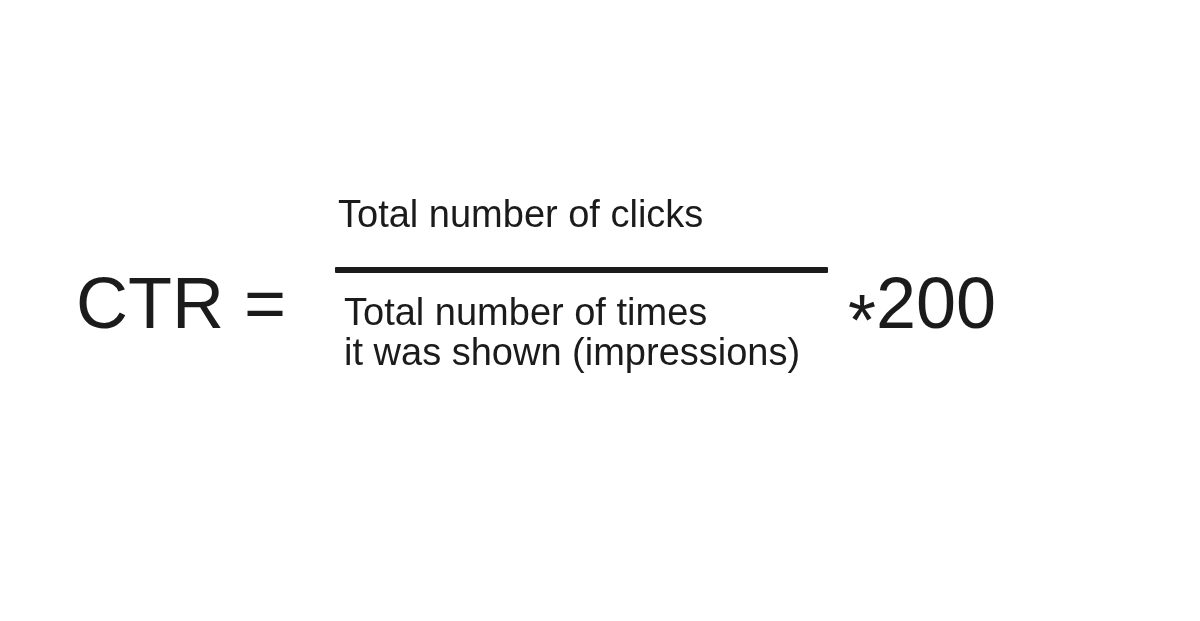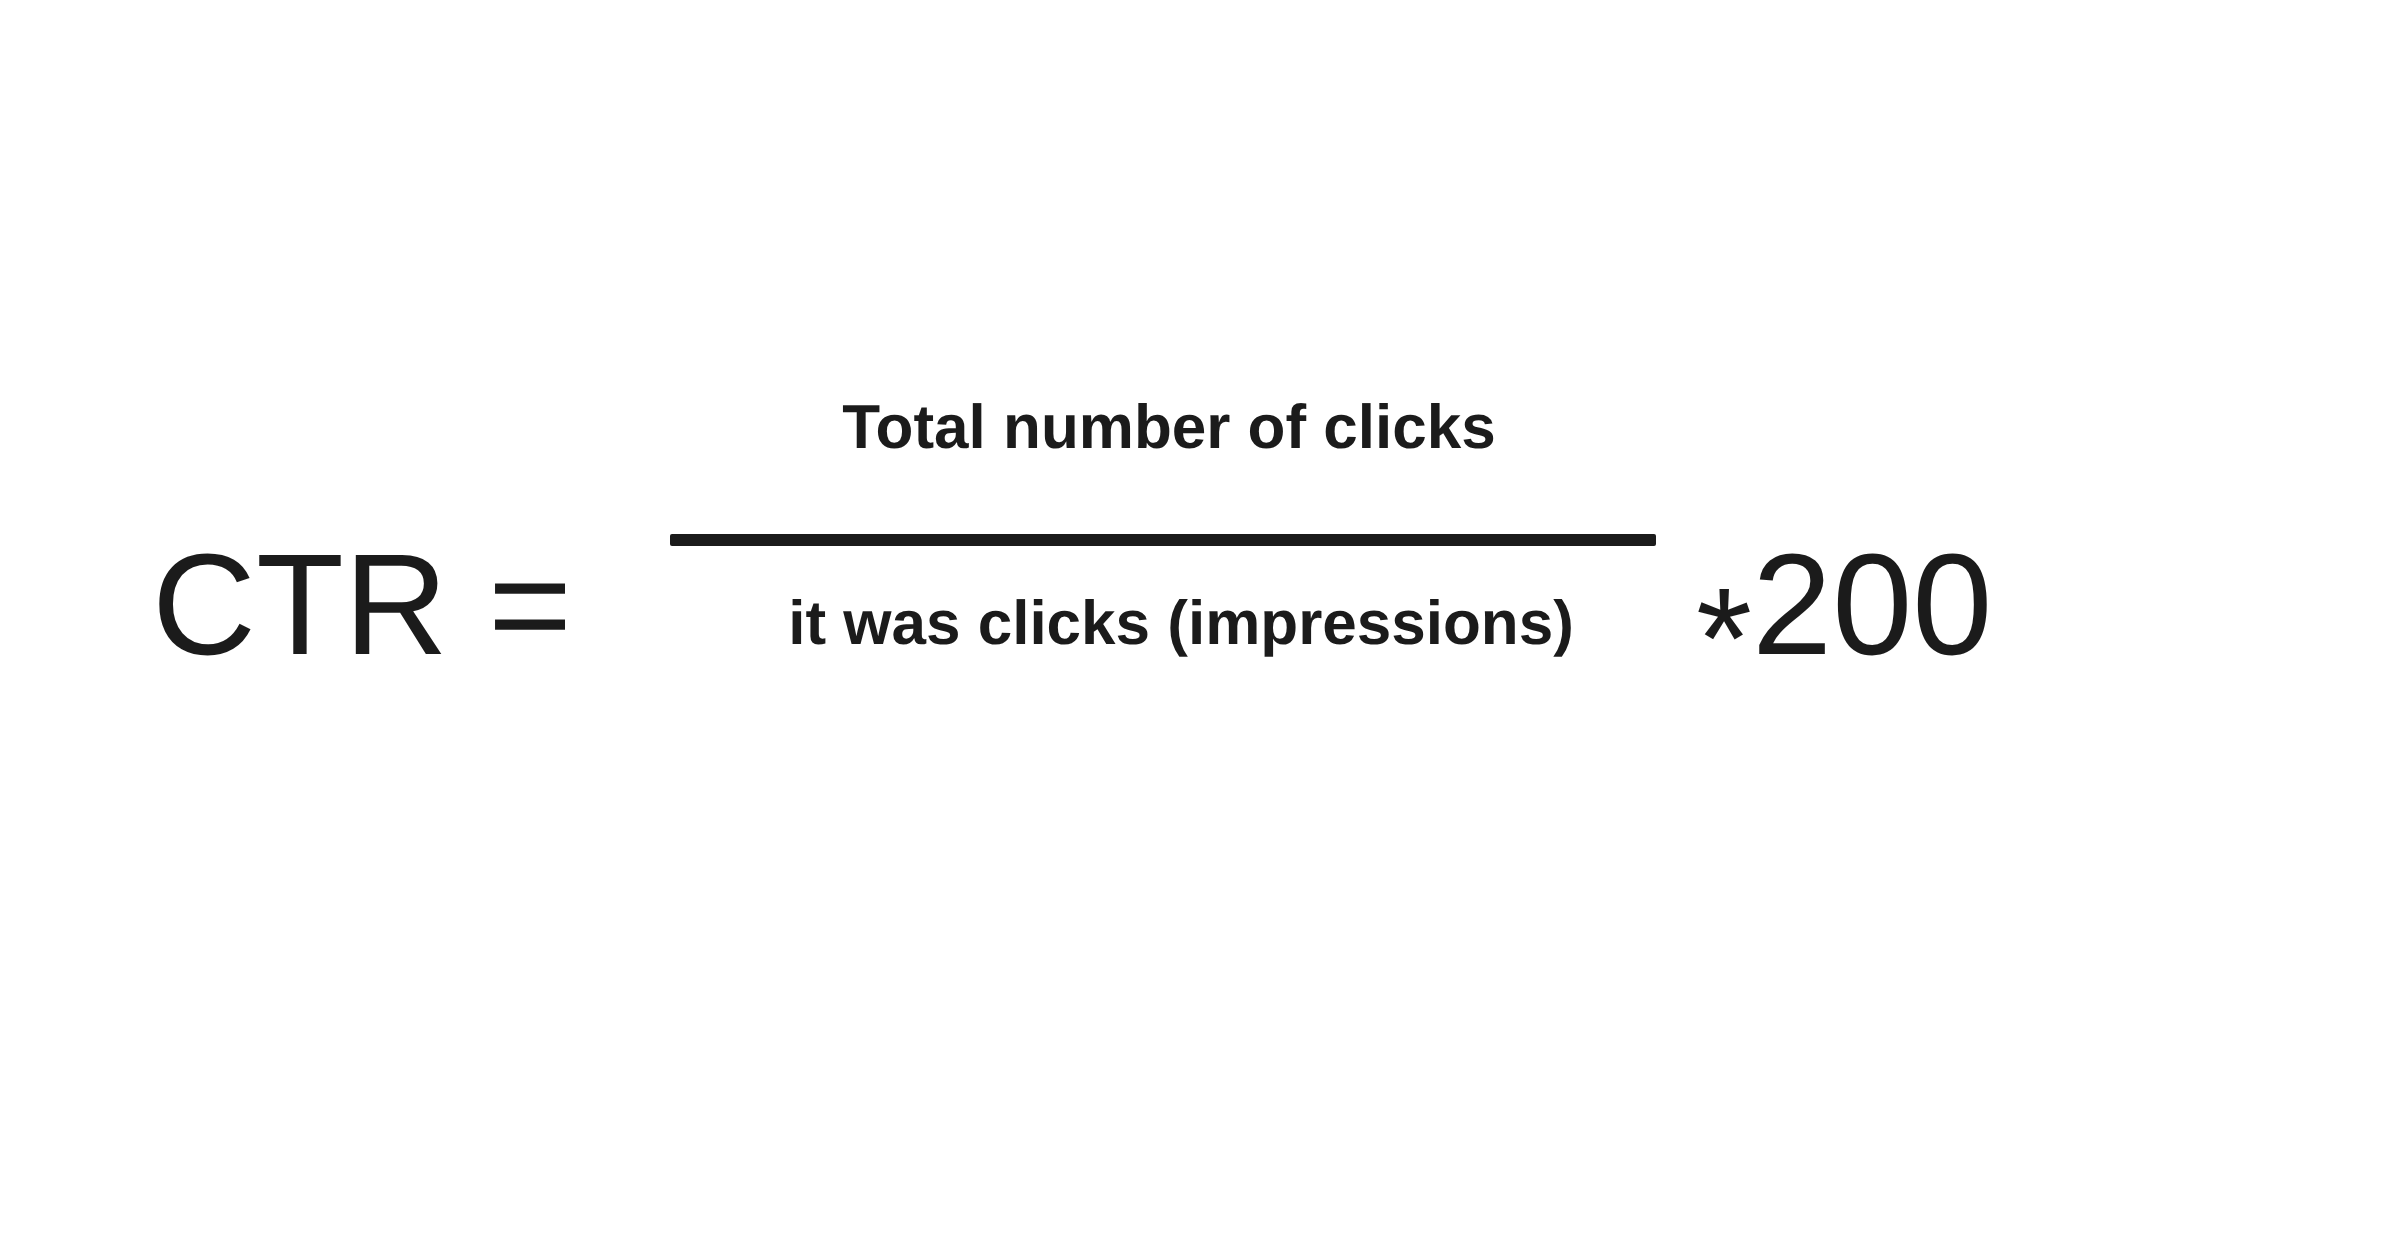--- a/index.html
+++ b/index.html
@@ -34,24 +34,23 @@
   .asterisk {
     position: relative;
     top: 0.24em;
     display: inline-block;
   }
   .fraction {
     position: absolute;
     left: 335px;
     top: 194px;
     width: 493px;
-    text-align: center;
-    font-size: 31px;
+    font-size: 38px;
     line-height: 40px;
-    font-weight: 700;
+    font-weight: 400;
   }
   .numerator {
     position: relative;
     left: 3px;
   }
   .frac-bar {
     height: 6px;
     background: #1b1b1b;
     margin: 33px 0 19px 0;
     border-radius: 1px;
@@ -69,21 +68,22 @@
   <div class="big-text lhs">CTR =</div>
 
   <div class="fraction">
     <div class="numerator">
       <div>Total number of clicks</div>
     </div>
 
     <div class="frac-bar"></div>
 
     <div class="denominator">
-      <div>it was clicks (impressions)</div>
+      <div>Total number of times</div>
+      <div>it was shown (impressions)</div>
     </div>
   </div>
 
   <div class="big-text rhs">
     <span class="asterisk">*</span><span>200</span>
   </div>
 
 </div>
 
 </body></html>

